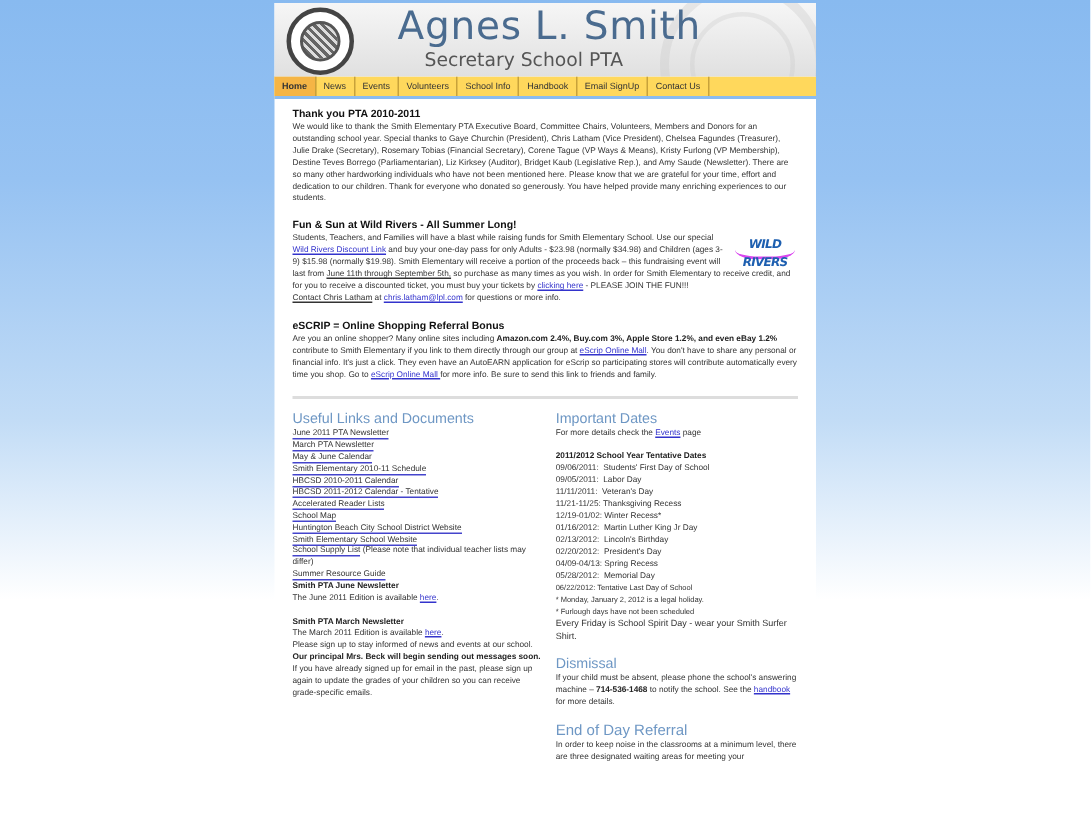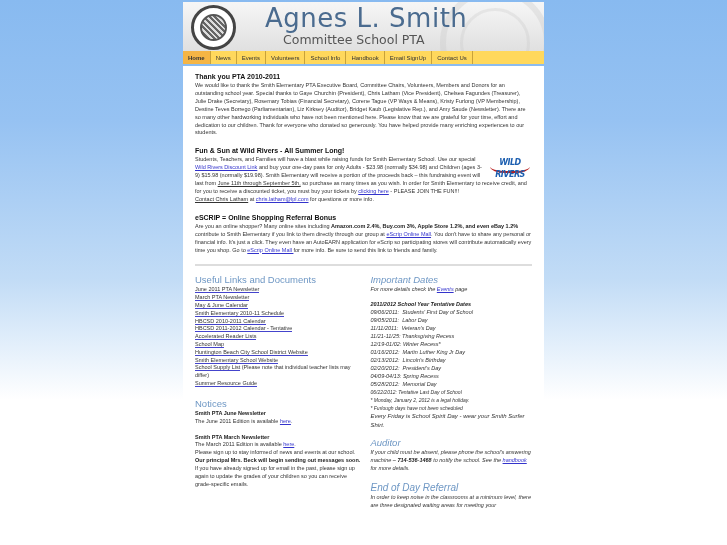--- a/index.html
+++ b/index.html
@@ -60,26 +60,26 @@
   .content { padding: 6px 12px 0 12px; font-size: 5.5px; color: #333; line-height: 7.9px; }
   .content h3 { font-size: 7px; color: #111; font-weight: bold; margin-bottom: 1px; line-height: 9px; }
   .section { margin-bottom: 9px; }
   a.lnk { color: #3333cc; text-decoration: underline; }
   a.dlnk { color: #333; text-decoration: underline; }
   b { color: #222; }
   .wr-logo {
     float: right; width: 40px; height: 16px; margin: 1px 2px 2px 6px;
     font-family: "DejaVu Sans", sans-serif; font-weight: bold; font-size: 8px; font-style: italic;
     color: #1d5fb0; text-align: center; line-height: 12px; letter-spacing: -0.5px;
-    border-bottom: 2px solid #b91c1c; border-radius: 0 0 40% 40%;
+    border-bottom: 2px solid #d946ef; border-radius: 0 0 40% 40%;
   }
   hr.div { border: none; border-top: 2px solid #ddd; margin: 10px 0 8px 0; }
   .cols { display: flex; justify-content: flex-end; }
   .col-left { width: 175px; padding-right: 6px; }
-  .col-right { width: 165px; padding-left: 2px; font-style: italic; }
+  .col-right { width: 165px; padding-left: 2px; }
   .col-head { font-size: 9.5px; color: #6e97c4; margin-bottom: 1px; line-height: 11px; }
   .links a { display: block; color: #333; font-size: 5.5px; line-height: 7.8px; text-decoration: none; }
   .links a.u { display: inline; border-bottom: 1px solid #4444cc; }
   .links .row { line-height: 7.8px; }
   .notice-title { font-weight: bold; color: #222; }
   .dates .row { font-size: 5.5px; line-height: 8px; color: #333; }
   .dates .small { font-size: 5px; }
   .larger { font-size: 6px; line-height: 8.5px; }
 </style>
 </head>
@@ -87,21 +87,21 @@
 
 <div class="bg-gradient"></div>
 
 <div class="page">
   <div class="header">
     <div class="seal-bg"></div>
     <div class="logo">
         <div class="inner"></div>
       </div>
     <div class="title-main">Agnes L. Smith</div>
-    <div class="title-sub">Committee School PTA</div>
+    <div class="title-sub">Secretary School PTA</div>
   </div>
 
   <div class="nav">
     <a class="active">Home</a>
     <a>News</a>
     <a>Events</a>
     <a>Volunteers</a>
     <a>School Info</a>
     <a>Handbook</a>
     <a>Email SignUp</a>
@@ -138,21 +138,20 @@
           <div class="row"><a class="u">HBCSD 2010-2011 Calendar</a></div>
           <div class="row"><a class="u">HBCSD 2011-2012 Calendar - Tentative</a></div>
           <div class="row"><a class="u">Accelerated Reader Lists</a></div>
           <div class="row"><a class="u">School Map</a></div>
           <div class="row"><a class="u">Huntington Beach City School District Website</a></div>
           <div class="row"><a class="u">Smith Elementary School Website</a></div>
           <div class="row"><a class="u">School Supply List</a><span> (Please note that individual teacher lists may differ)</span></div>
           <div class="row"><a class="u">Summer Resource Guide</a></div>
         </div>
 
-        <div class="col-head" style="margin-top:10px;">Notices</div>
         <div style="margin-bottom:8px;">
           <div class="notice-title">Smith PTA June Newsletter</div>
           <div><span>The June 2011 Edition is available </span><a class="lnk">here</a><span>.</span></div>
         </div>
         <div>
           <div class="notice-title">Smith PTA March Newsletter</div>
           <div><span>The March 2011 Edition is available </span><a class="lnk">here</a><span>.</span></div>
         </div>
 
         <div>
@@ -177,21 +176,21 @@
           <div class="row"><span>02/13/2012:</span>&nbsp; <span>Lincoln's Birthday</span></div>
           <div class="row"><span>02/20/2012:</span>&nbsp; <span>President's Day</span></div>
           <div class="row"><span>04/09-04/13:</span> <span>Spring Recess</span></div>
           <div class="row"><span>05/28/2012:</span>&nbsp; <span>Memorial Day</span></div>
           <div class="row small"><span>06/22/2012:</span> <span>Tentative Last Day of School</span></div>
           <div class="row small">* Monday, January 2, 2012 is a legal holiday.</div>
           <div class="row small">* Furlough days have not been scheduled</div>
           <div class="larger">Every Friday is School Spirit Day - wear your Smith Surfer Shirt.</div>
         </div>
 
-        <div class="col-head" style="margin-top:8px;">Auditor</div>
+        <div class="col-head" style="margin-top:8px;">Dismissal</div>
         <div><span>If your child must be absent, please phone the school's answering machine – </span><b>714-536-1468</b><span> to notify the school.  See the </span><a class="lnk">handbook</a><span> for more details.</span></div>
 
         <div class="col-head" style="margin-top:9px; font-size:10px;">End of Day Referral</div>
         <div>In order to keep noise in the classrooms at a minimum level, there are three designated waiting areas for meeting your</div>
       </div>
     </div>
   </div>
 </div>
 
 </body></html>

